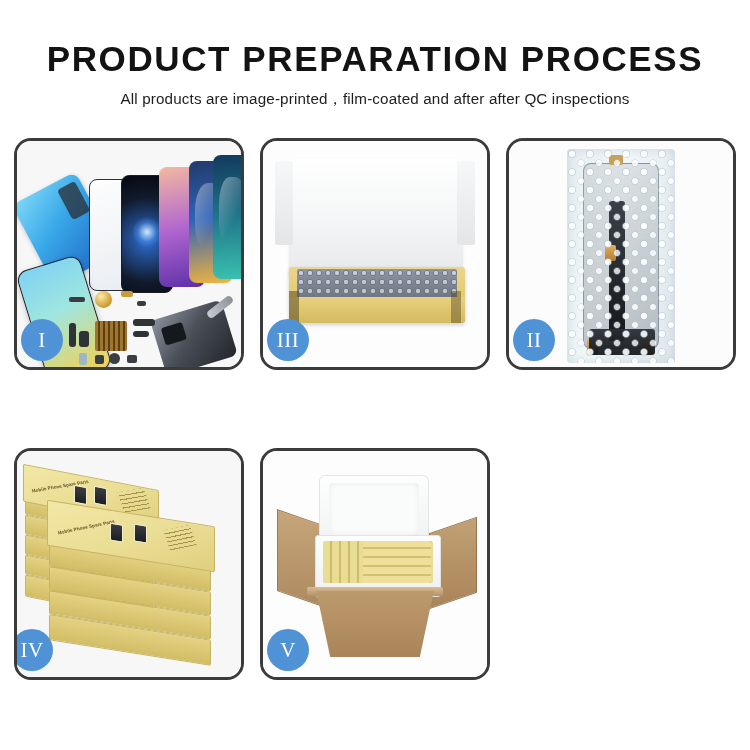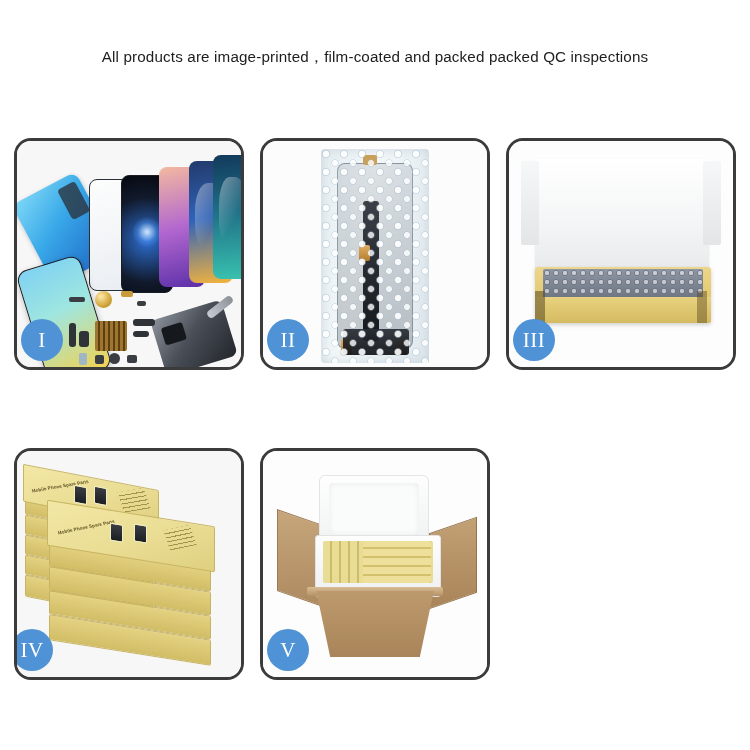--- a/index.html
+++ b/index.html
@@ -354,21 +354,22 @@
   }
   .vi-tab {
     position:absolute; width:14px; height:16px;
     background: rgba(128,102,68,.5); border-radius:1px;
   }
 </style>
 </head>
 <body>
 
 <div class="header">
-  <div class="subtitle">All products are image-printed，film-coated and packed packed QC inspections</div>
+  <div class="title">PRODUCT PREPARATION PROCESS</div>
+  <div class="subtitle">All products are image-printed，film-coated and after after QC inspections</div>
 </div>
 
 <div class="grid">
 
   <div class="panel">
     <div class="stage">
       <div class="ph p1-blue"></div>
       <div class="ph p1-glass"></div>
       <div class="ph p1-dark"></div>
       <div class="ph p1-purple"></div>
@@ -388,50 +389,50 @@
       <div class="chip" style="left:78px;top:214px;width:9px;height:9px;"></div>
       <div class="chip" style="left:92px;top:212px;width:11px;height:11px;border-radius:50%;"></div>
       <div class="chip" style="left:110px;top:214px;width:10px;height:8px;"></div>
       <div class="chip" style="left:62px;top:212px;width:8px;height:12px;background:#9fb7c4;"></div>
       <div class="p1-tool"></div>
     </div>
     <div class="badge">I</div>
   </div>
 
   <div class="panel">
+    <div class="stage" style="background:#fdfdfd;">
+      <div class="iii-lid"></div>
+      <div class="iii-lid-flapL"></div>
+      <div class="iii-lid-flapR"></div>
+      <div class="iii-tray"></div>
+      <div class="iii-bubble"></div>
+      <div class="iii-tray-front"></div>
+      <div class="iii-tray-edgeL"></div>
+      <div class="iii-tray-edgeR"></div>
+    </div>
+    <div class="badge">III</div>
+  </div>
+
+  <div class="panel">
     <div class="stage" style="background:#fcfcfc;">
       <div class="bag">
         <div class="bag-inner"></div>
         <div class="flex-strip"></div>
         <div class="conn" style="left:38px;top:96px;"></div>
         <div class="conn" style="left:20px;bottom:8px;"></div>
         <div class="conn" style="right:22px;bottom:8px;"></div>
         <div class="bag-base"></div>
         <div class="tape"></div>
         <div class="bubbles"></div>
       </div>
     </div>
     <div class="badge">II</div>
   </div>
 
   <div class="panel">
-    <div class="stage" style="background:#fdfdfd;">
-      <div class="iii-lid"></div>
-      <div class="iii-lid-flapL"></div>
-      <div class="iii-lid-flapR"></div>
-      <div class="iii-tray"></div>
-      <div class="iii-bubble"></div>
-      <div class="iii-tray-front"></div>
-      <div class="iii-tray-edgeL"></div>
-      <div class="iii-tray-edgeR"></div>
-    </div>
-    <div class="badge">III</div>
-  </div>
-
-  <div class="panel">
     <div class="stage">
       <div class="stackwrap">
 
         <div class="ybox side" style="left:8px;top:56px;width:128px;height:20px;transform:skewY(11deg);"></div>
         <div class="ybox side" style="left:8px;top:76px;width:128px;height:20px;transform:skewY(11deg);"></div>
         <div class="ybox side" style="left:8px;top:96px;width:128px;height:20px;transform:skewY(11deg);"></div>
         <div class="ybox side" style="left:8px;top:116px;width:128px;height:20px;transform:skewY(11deg);"></div>
         <div class="ybox side" style="left:8px;top:136px;width:128px;height:22px;transform:skewY(11deg);"></div>
 
         <div class="lid" style="left:6px;top:26px;width:136px;height:38px;transform:skewY(11deg);">

